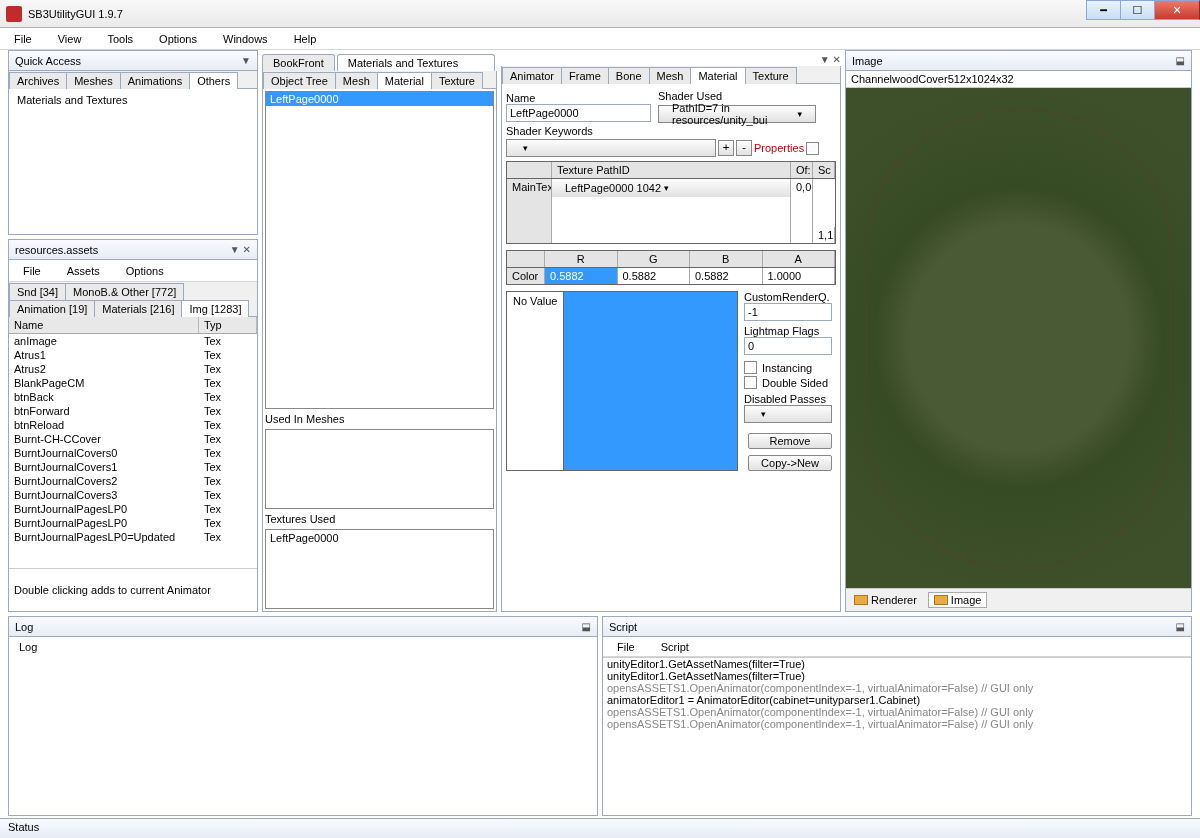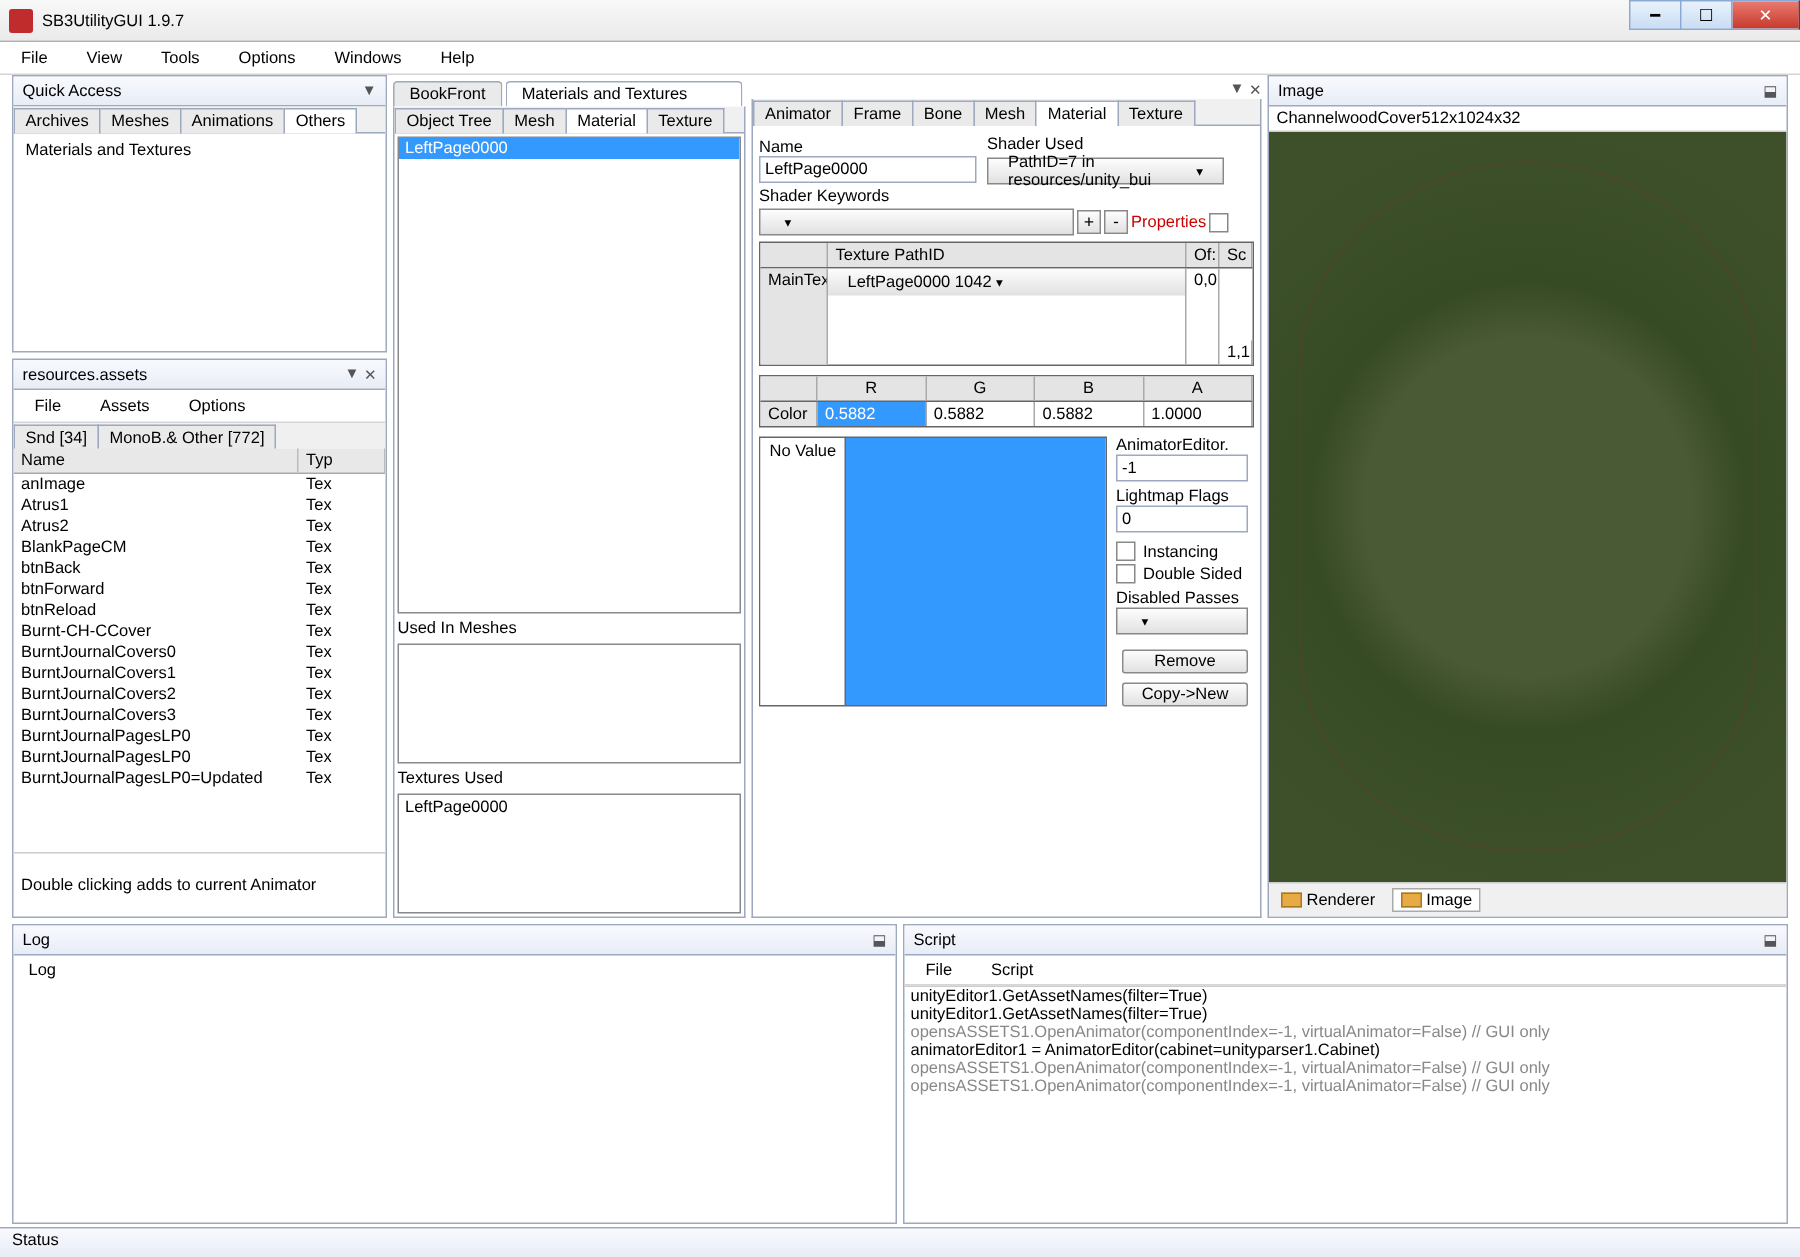--- a/index.html
+++ b/index.html
@@ -114,20 +114,25 @@
       </div>
       <div class="menubar" style="height:22px; padding:0 10px;">
         <span>File</span>
         <span>Assets</span>
         <span>Options</span>
       </div>
       <div class="tabstrip" style="border-bottom:none;">
         <div class="tab">Snd [34]</div>
         <div class="tab">MonoB.&amp; Other [772]</div>
       </div>
+      <div class="tabstrip">
+        <div class="tab">Animation [19]</div>
+        <div class="tab">Materials [216]</div>
+        <div class="tab active">Img [1283]</div>
+      </div>
       <div class="assets-head">
         <div style="width:190px;">Name</div>
         <div style="flex:1;">Typ</div>
       </div>
       <div class="assets-table" id="assets-rows">
           <div class="assets-row">
             <div>anImage</div>
             <div>Tex</div>
           </div>
           <div class="assets-row">
@@ -289,21 +294,21 @@
             <div class="grid-cell">1.0000</div>
           </div>
         </div>
 
         <div style="display:flex; gap:6px;">
           <div class="novalue" style="flex:1;">
             <div class="nvlbl">No Value</div>
             <div class="nvbar"></div>
           </div>
           <div style="width:92px; margin-top:6px;">
-            <div class="lbl">AnimatorEditor.</div>
+            <div class="lbl">CustomRenderQ.</div>
             <input type="text" style="width: 88px;" value="-1">
             <div class="lbl" style="margin-top:4px;">Lightmap Flags</div>
             <input type="text" style="width: 88px;" value="0">
             <div class="row" style="margin-top:6px;">
                 <span class="chk"></span>
                 <span>Instancing</span>
               </div>
             <div class="row">
                 <span class="chk"></span>
                 <span>Double Sided</span>

